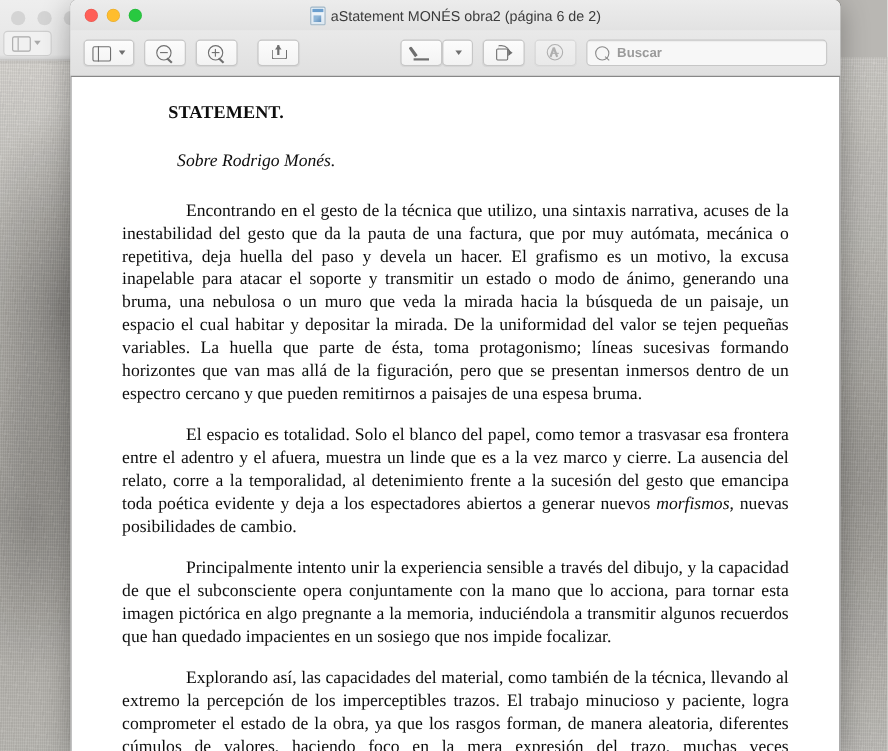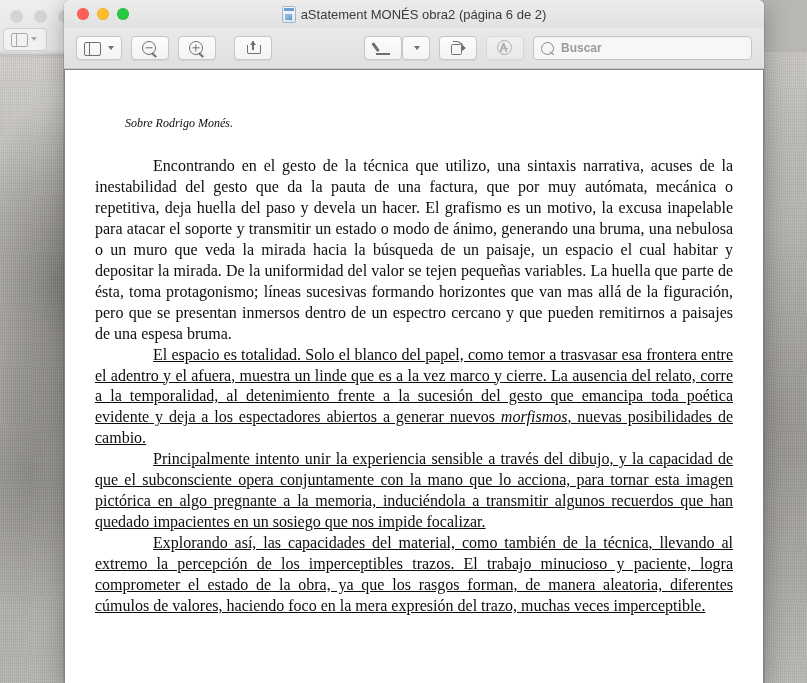--- a/index.html
+++ b/index.html
@@ -348,35 +348,35 @@
     color: #0d0d0d;
   }
   #page h1 {
     font-size: 16.5px;
     font-weight: bold;
     margin: 0 0 0 58px;
     line-height: 1.25;
     letter-spacing: .1px;
   }
   #page .subtitle {
-    font-size: 12px;
+    font-size: 16px;
     font-style: italic;
-    margin: 24px 0 0 30px;
+    margin: 24px 0 0 66px;
     line-height: 1.25;
   }
   #page p.body {
     font-size: 16px;
     line-height: 1.31;
     text-align: justify;
     text-indent: 58px;
-    margin: 0;
+    margin: 16px;
     hyphens: none;
   }
   #page p.body.first { margin-top: 25px; }
-  #page p.body + p.body { margin-top: 0; text-decoration: underline; }
+  #page p.body + p.body { margin-top: 0; }
   #page em { font-style: italic; }
 </style>
 </head>
 <body>
 
 <div id="desktop">
 
   <div id="bg-artwork"></div>
 
   <div id="bg-window">
@@ -461,20 +461,21 @@
         <div id="search-field">
           <span class="icon-search-glass"></span>
           <span id="search-placeholder">Buscar</span>
         </div>
       </div>
 
     </div>
 
     <div id="doc-area">
       <div id="page">
+        <h1>STATEMENT.</h1>
         <div class="subtitle">Sobre Rodrigo Monés.</div>
 
         <p class="body first">Encontrando en el gesto de la técnica que utilizo, una sintaxis narrativa, acuses de la inestabilidad del gesto que da la pauta de una factura, que por muy autómata, mecánica o repetitiva, deja huella del paso y devela un hacer. El grafismo es un motivo, la excusa inapelable para atacar el soporte y transmitir un estado o modo de ánimo, generando una bruma, una nebulosa o un muro que veda la mirada hacia la búsqueda de un paisaje, un espacio el cual habitar y depositar la mirada. De la uniformidad del valor se tejen pequeñas variables. La huella que parte de ésta, toma protagonismo; líneas sucesivas formando horizontes que van mas allá de la figuración, pero que se presentan inmersos dentro de un espectro cercano y que pueden remitirnos a paisajes de una espesa bruma.</p>
 
         <p class="body"><span>El espacio es totalidad. Solo el blanco del papel, como temor a trasvasar esa frontera entre el adentro y el afuera, muestra un linde que es a la vez marco y cierre. La ausencia del relato, corre a la temporalidad, al detenimiento frente a la sucesión del gesto que emancipa toda poética evidente y deja a los espectadores abiertos a generar nuevos </span><em>morfismos</em><span>, nuevas posibilidades de cambio.</span></p>
 
         <p class="body">Principalmente intento unir la experiencia sensible a través del dibujo, y la capacidad de que el subconsciente opera conjuntamente con la mano que lo acciona, para tornar esta imagen pictórica en algo pregnante a la memoria, induciéndola a transmitir algunos recuerdos que han quedado impacientes en un sosiego que nos impide focalizar.</p>
         <p class="body">Explorando así, las capacidades del material, como también de la técnica, llevando al extremo la percepción de los imperceptibles trazos. El trabajo minucioso y paciente, logra comprometer el estado de la obra, ya que los rasgos forman, de manera aleatoria, diferentes cúmulos de valores, haciendo foco en la mera expresión del trazo, muchas veces imperceptible.</p>
       </div>
     </div>

